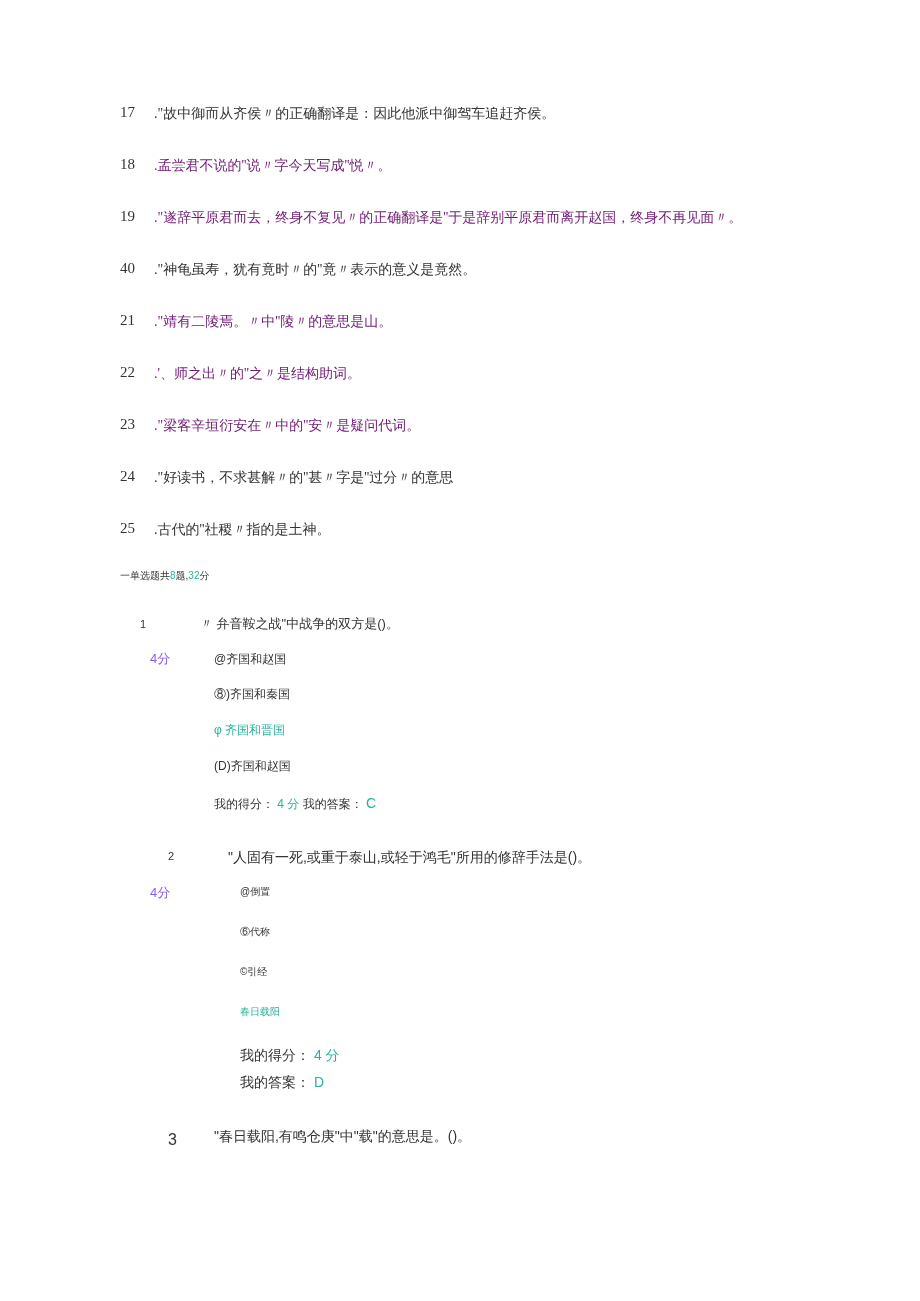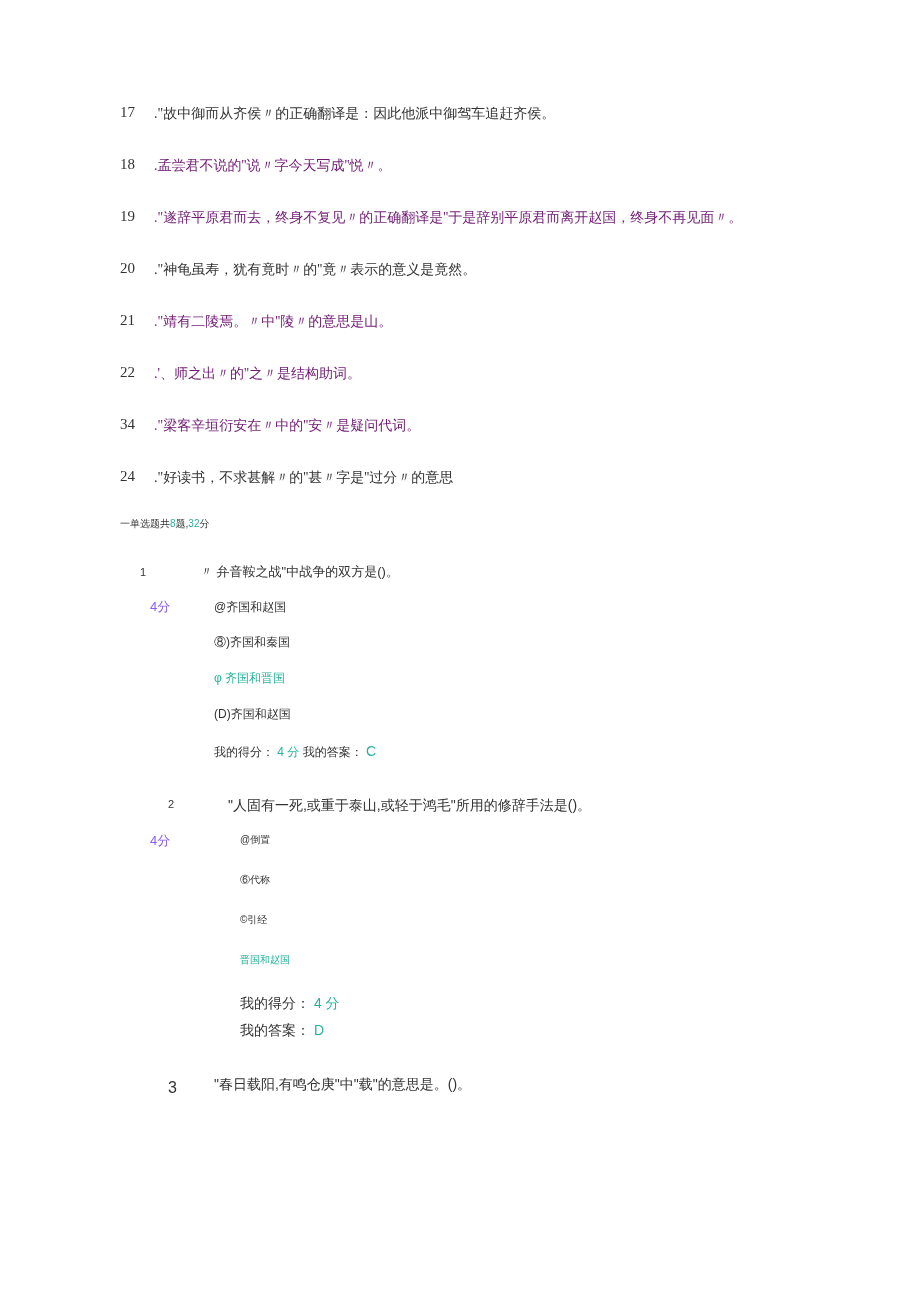--- a/index.html
+++ b/index.html
@@ -142,38 +142,42 @@
   </div>
   <div class="tf-item">
     <span class="tf-num">18</span>
     <span class="tf-text gray">.孟尝君不说的''说〃字今天写成''悦〃。</span>
   </div>
   <div class="tf-item">
     <span class="tf-num">19</span>
     <span class="tf-text gray">."遂辞平原君而去，终身不复见〃的正确翻译是''于是辞别平原君而离开赵国，终身不再见面〃。</span>
   </div>
   <div class="tf-item">
-    <span class="tf-num">20</span>
+    <span class="tf-num">40</span>
     <span class="tf-text">."神龟虽寿，犹有竟时〃的''竟〃表示的意义是竟然。</span>
   </div>
   <div class="tf-item">
     <span class="tf-num">21</span>
     <span class="tf-text gray">."靖有二陵焉。〃中''陵〃的意思是山。</span>
   </div>
   <div class="tf-item">
     <span class="tf-num">22</span>
     <span class="tf-text gray">.'、师之出〃的''之〃是结构助词。</span>
   </div>
   <div class="tf-item">
-    <span class="tf-num">34</span>
+    <span class="tf-num">23</span>
     <span class="tf-text gray">."梁客辛垣衍安在〃中的''安〃是疑问代词。</span>
   </div>
   <div class="tf-item">
     <span class="tf-num">24</span>
     <span class="tf-text">."好读书，不求甚解〃的''甚〃字是''过分〃的意思</span>
+  </div>
+  <div class="tf-item">
+    <span class="tf-num">25</span>
+    <span class="tf-text">.古代的''社稷〃指的是土神。</span>
   </div>
 </div>
 
 <div class="section-header">
   <span>一单选题</span><span>共</span><span class="hl">8</span><span>题,</span><span class="hl">32</span><span>分</span>
 </div>
 
 <div class="mc-block">
   <div class="mc-qrow">
     <span class="mc-qnum">1</span>
@@ -200,21 +204,21 @@
   <div class="mc-qrow">
     <span class="mc-qnum">2</span>
     <span class="mc-qtext">"人固有一死,或重于泰山,或轻于鸿毛"所用的修辞手法是()。</span>
   </div>
   <div class="mc-body">
     <span class="mc-score">4分</span>
     <div class="mc-opts">
       <div class="mc-opt">@倒置</div>
       <div class="mc-opt">⑥代称</div>
       <div class="mc-opt">©引经</div>
-      <div class="mc-opt green">晋国和赵国</div>
+      <div class="mc-opt green">春日载阳</div>
       <div class="mc-result">
         <span>我的得分：</span>
         <span class="score">4 分</span>
       </div>
       <div class="mc-result">
         <span>我的答案：</span>
         <span class="ans">D</span>
       </div>
     </div>
   </div>

